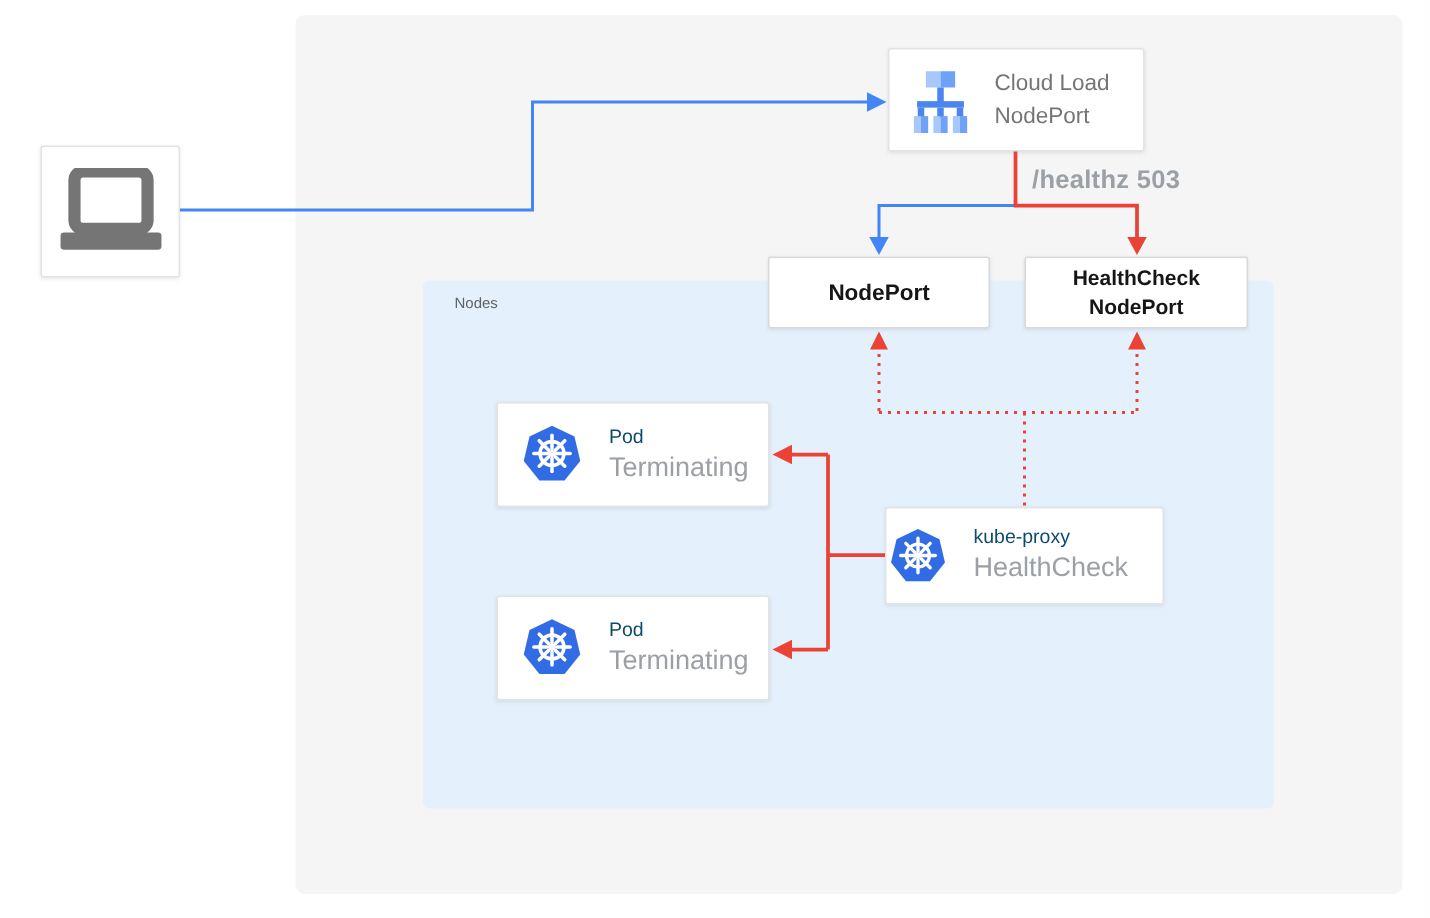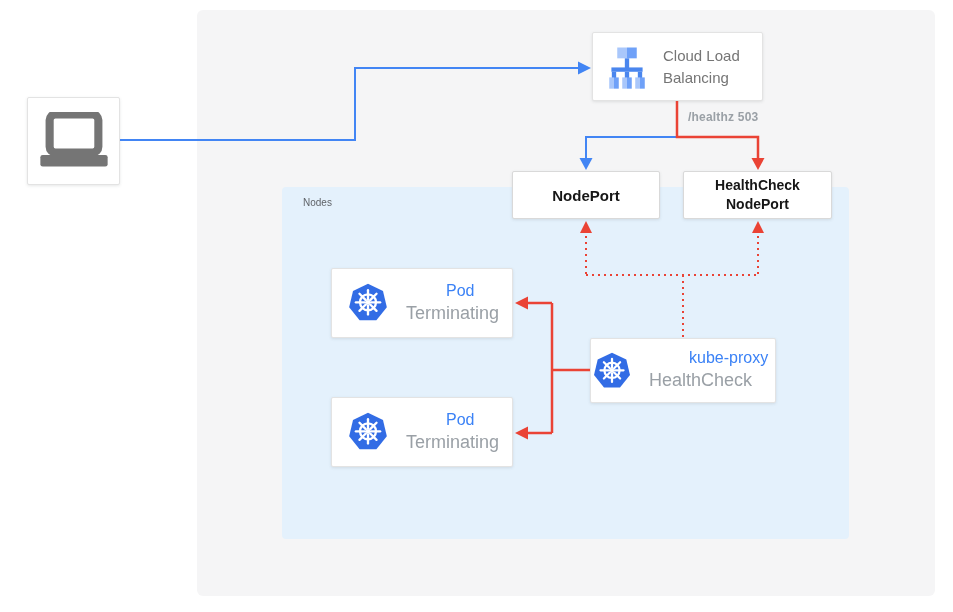--- a/index.html
+++ b/index.html
@@ -31,39 +31,39 @@
     z-index: 3; display: flex; align-items: center;
   }
 
   .client-box { left: 27px; top: 97px; width: 93px; height: 88px; justify-content: center; }
 
   .clb-box { left: 592px; top: 32px; width: 171px; height: 69px; padding-left: 8px; }
   .clb-label { margin-left: 10px; width: 86px; font-size: 15px; line-height: 1.45; color: #757575; }
 
   .healthz-label {
     position: absolute; left: 688px; top: 110px; z-index: 4;
-    font-size: 12px; font-weight: bold; color: #9aa0a6; letter-spacing: .2px;
+    font-size: 17px; font-weight: bold; color: #9aa0a6; letter-spacing: .2px;
   }
 
   .port-box {
     justify-content: center; text-align: center;
     font-weight: bold; color: #161616; border-color: #d9d9d9;
   }
   .nodeport-box { left: 512px; top: 171px; width: 148px; height: 48px; font-size: 15px; }
   .healthcheck-box { left: 683px; top: 171px; width: 149px; height: 48px; font-size: 14px; line-height: 1.35; }
   .healthcheck-box .wrap { width: 112px; margin: 0 auto; }
 
   .pod-box-1 { left: 331px; top: 268px; width: 182px; height: 70px; padding-left: 14px; }
   .pod-box-2 { left: 331px; top: 397px; width: 182px; height: 70px; padding-left: 14px; }
   .kproxy-box { left: 590px; top: 338px; width: 186px; height: 65px; }
 
   .k8s-icon { width: 44px; height: 44px; flex: 0 0 auto; }
   .kproxy-box .k8s-icon { width: 42px; height: 42px; }
   .card-text { margin-left: 16px; }
-  .card-title { font-size: 16px; color: #3b82f6; line-height: 1.3; margin-left: 40px; }
+  .card-title { font-size: 13px; color: #0c4a6e; line-height: 1.3; }
   .card-sub { font-size: 18px; color: #9aa0a6; line-height: 1.3; }
 
   svg.overlay {
     position: absolute; left: 0; top: 0; width: 953px; height: 612px;
     z-index: 5; pointer-events: none;
   }
   svg.icon { display: block; }
 </style>
 </head>
 <body>
@@ -96,21 +96,21 @@
         <rect x="11" y="14.2" width="2" height="3" fill="#4a86ee"></rect>
         <rect x="17" y="14.2" width="2" height="3" fill="#4a86ee"></rect>
         <rect x="3.8" y="16.8" width="2.2" height="5.2" fill="#a9c7fb"></rect>
         <rect x="6" y="16.8" width="2.2" height="5.2" fill="#6fa1f8"></rect>
         <rect x="9.8" y="16.8" width="2.2" height="5.2" fill="#a9c7fb"></rect>
         <rect x="12" y="16.8" width="2.2" height="5.2" fill="#6fa1f8"></rect>
         <rect x="15.8" y="16.8" width="2.2" height="5.2" fill="#a9c7fb"></rect>
         <rect x="18" y="16.8" width="2.2" height="5.2" fill="#6fa1f8"></rect>
       </svg>
     </span>
-    <div class="clb-label">Cloud Load Balancing</div>
+    <div class="clb-label">Cloud Load NodePort</div>
   </div>
 
   <div class="healthz-label">/healthz 503</div>
 
   <div class="card port-box nodeport-box">
     <span>NodePort</span>
   </div>
 
   <div class="card port-box healthcheck-box">
     <span class="wrap">HealthCheck NodePort</span>

